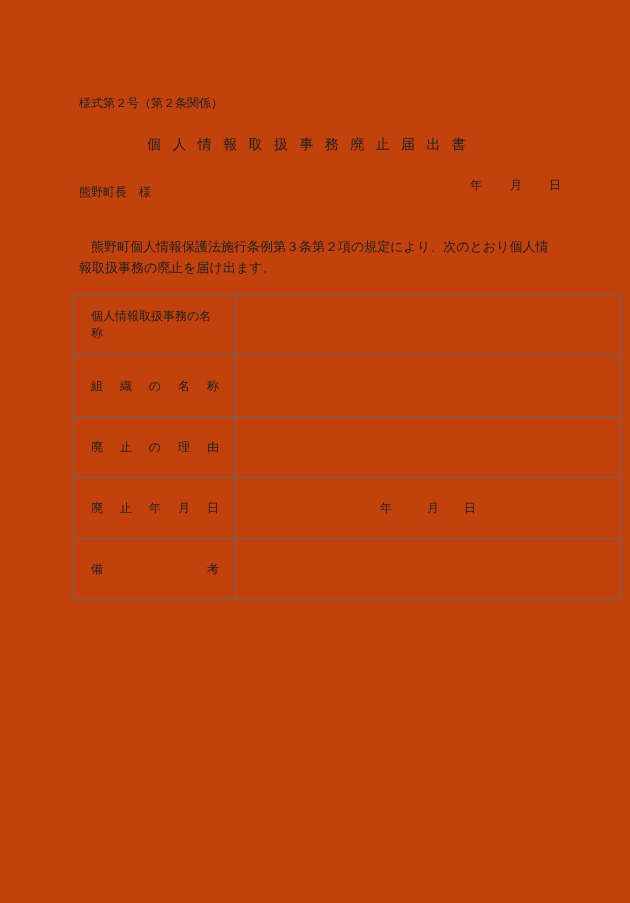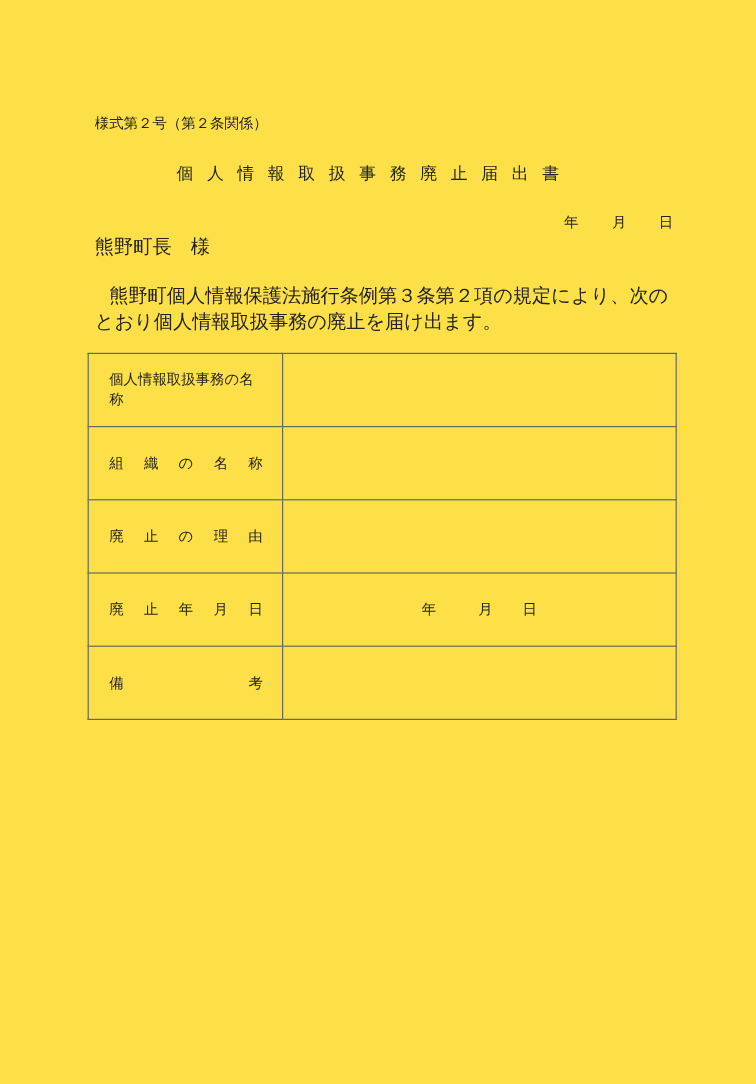--- a/index.html
+++ b/index.html
@@ -1,29 +1,29 @@
 <!DOCTYPE html>
 <html><head>
 <meta charset="utf-8">
 <style>
   html, body { margin: 0; padding: 0; background: #ffffff; }
   body {
     width: 630px; height: 903px; position: relative; overflow: hidden;
     font-family: "DejaVu Serif", "Liberation Serif", serif;
     color: #222;
   }
-  .page { position: absolute; left: 0; top: 0; width: 630px; height: 903px; background: #fde047; }
+  .page { position: absolute; left: 0; top: 0; width: 630px; height: 903px; background: #c2410c; }
   .form-no { position: absolute; left: 79px; top: 95px; font-size: 12px; }
   .title { position: absolute; left: 147px; top: 136px; font-size: 14px; letter-spacing: 11.4px; white-space: nowrap; text-align: right; }
   .date-top { position: absolute; left: 470px; top: 177px; font-size: 12px; white-space: nowrap; }
   .date-top span { display: inline-block; }
-  .addressee { position: absolute; left: 79px; top: 196px; font-size: 16px; white-space: nowrap; }
-  .body-text { position: absolute; left: 79px; top: 236px; width: 478px; font-size: 16px; line-height: 21px; text-indent: 12px; }
+  .addressee { position: absolute; left: 79px; top: 184px; font-size: 12px; white-space: nowrap; }
+  .body-text { position: absolute; left: 79px; top: 236px; width: 478px; font-size: 13px; line-height: 21px; text-indent: 12px; }
   table.form {
-    position: absolute; left: 73px; top: 294px; width: 491px; height: 304px;
+    position: absolute; left: 73px; top: 294px; width: 548px; height: 304px;
     border-collapse: collapse; border: 1.4px solid #777;
   }
   table.form td { border: 1px solid #666; padding: 0; height: 60px; font-size: 12px; }
   table.form td.label { width: 162px; padding-left: 17px; padding-right: 16px; box-sizing: border-box; }
   .spread { display: flex; justify-content: space-between; }
   .date-cell { text-align: center; }
   .date-cell span { display: inline-block; }
 </style>
 </head>
 <body>

